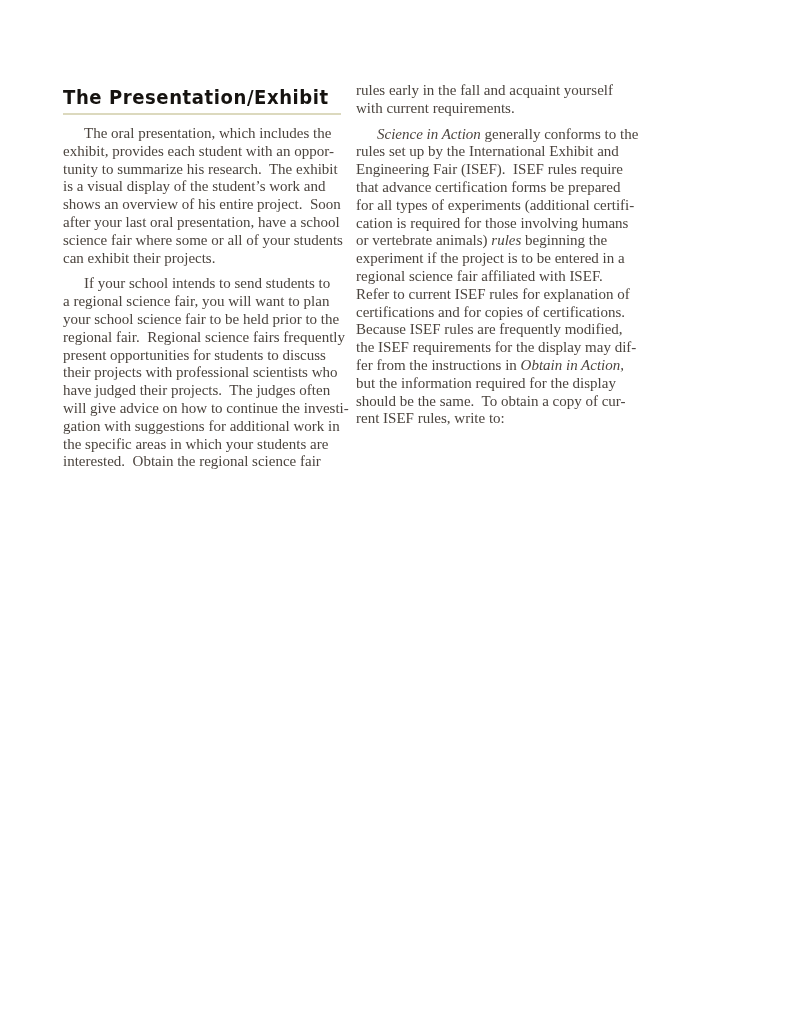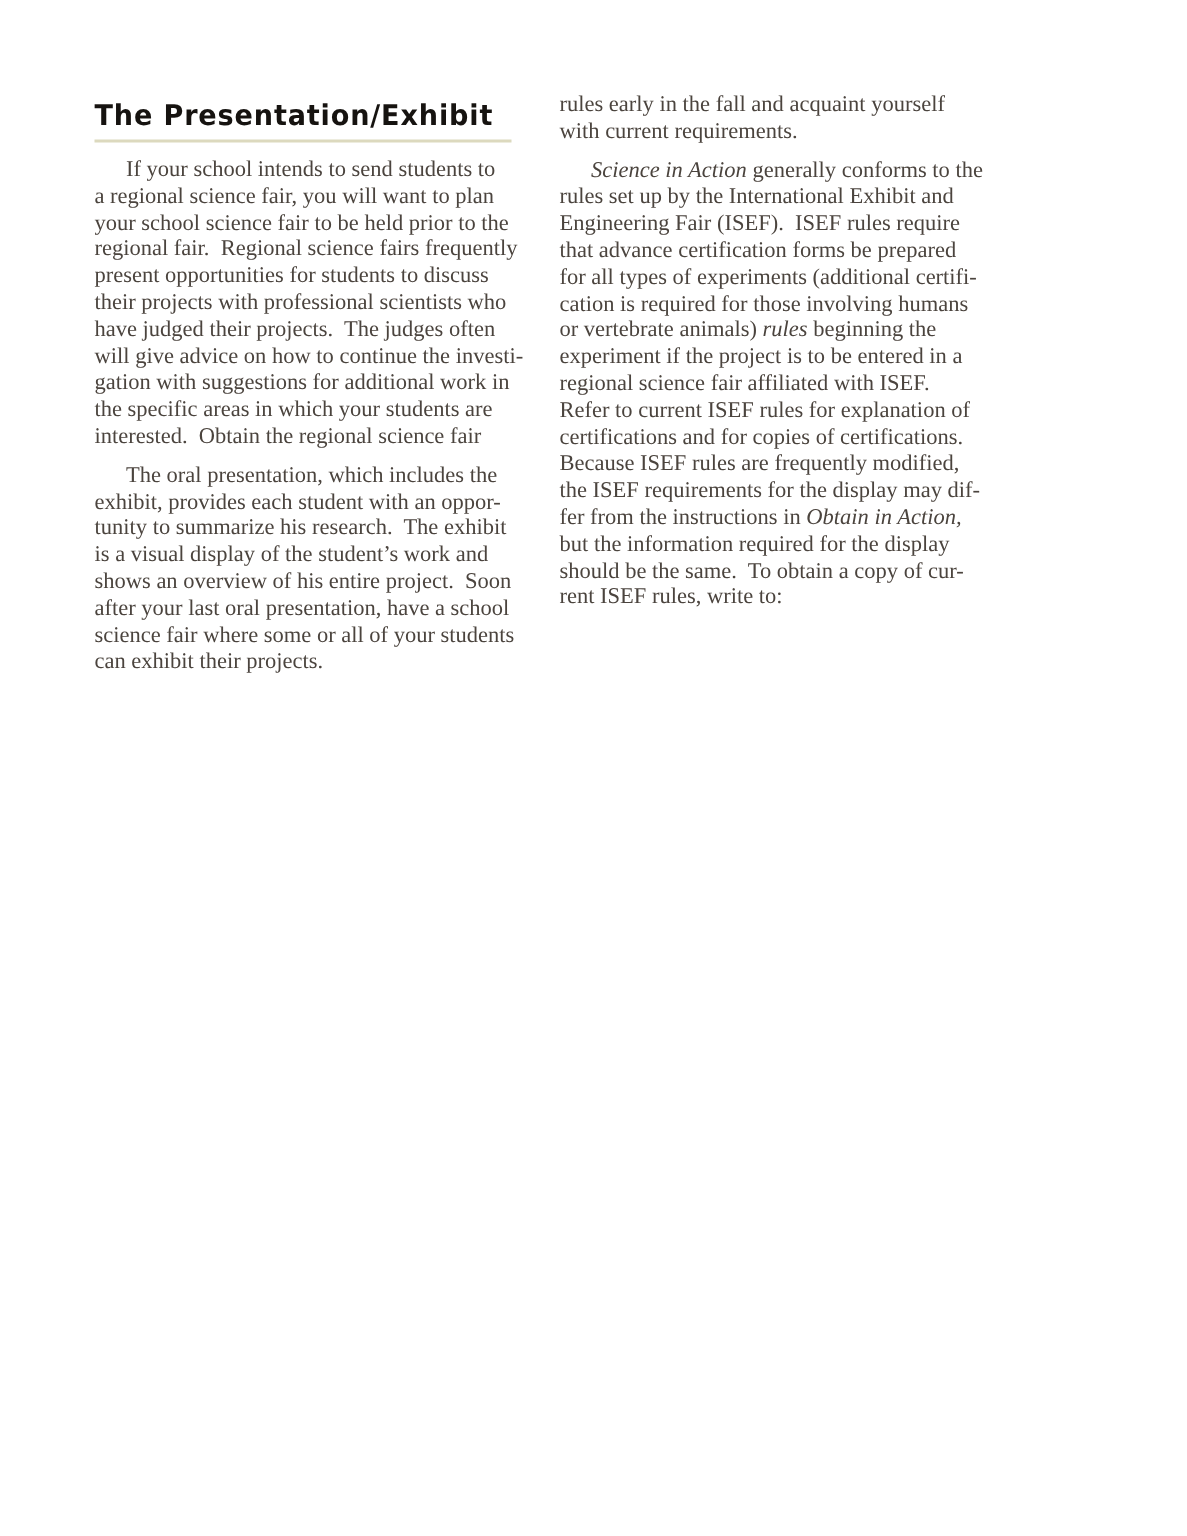--- a/index.html
+++ b/index.html
@@ -7,31 +7,32 @@
     padding: 0;
     background: #ffffff;
   }
   .page {
     position: relative;
     width: 791px;
     height: 960px;
     background: var(--page-background, #ffffff);
     overflow: hidden;
     font-family: "Liberation Serif", serif;
+    margin-top: 20px;
   }
   .column {
     position: absolute;
     top: 64px;
   }
   .column.left {
     left: 63px;
     width: 305px;
   }
   .column.right {
-    left: 373px;
+    left: 356px;
     top: 62px;
     width: 300px;
   }
   .section-heading {
     margin: 0;
     font-family: "DejaVu Sans", sans-serif;
     font-weight: bold;
     font-size: 19px;
     line-height: 26px;
     letter-spacing: 0.6px;
@@ -76,39 +77,39 @@
   }
 </style>
 </head>
 <body>
 
 <div class="page">
 
   <div class="column left">
     <h1 class="section-heading">The Presentation/Exhibit</h1>
     <div class="heading-rule"></div>
+    <p class="body-par indent">The oral presentation, which includes the
+exhibit, provides each student with an oppor-
+tunity to summarize his research.  The exhibit
+is a visual display of the student’s work and
+shows an overview of his entire project.  Soon
+after your last oral presentation, have a school
+science fair where some or all of your students
+can exhibit their projects.</p>
     <p class="body-par indent">If your school intends to send students to
 a regional science fair, you will want to plan
 your school science fair to be held prior to the
 regional fair.  Regional science fairs frequently
 present opportunities for students to discuss
 their projects with professional scientists who
 have judged their projects.  The judges often
 will give advice on how to continue the investi-
 gation with suggestions for additional work in
 the specific areas in which your students are
 interested.  Obtain the regional science fair</p>
-    <p class="body-par indent">The oral presentation, which includes the
-exhibit, provides each student with an oppor-
-tunity to summarize his research.  The exhibit
-is a visual display of the student’s work and
-shows an overview of his entire project.  Soon
-after your last oral presentation, have a school
-science fair where some or all of your students
-can exhibit their projects.</p>
   </div>
 
   <div class="column right">
     <p class="body-par">rules early in the fall and acquaint yourself
 with current requirements.</p>
     <p class="body-par indent"><em>Science in Action</em><span> generally conforms to the
 rules set up by the International Exhibit and
 Engineering Fair (ISEF).  ISEF rules require
 that advance certification forms be prepared
 for all types of experiments (additional certifi-

